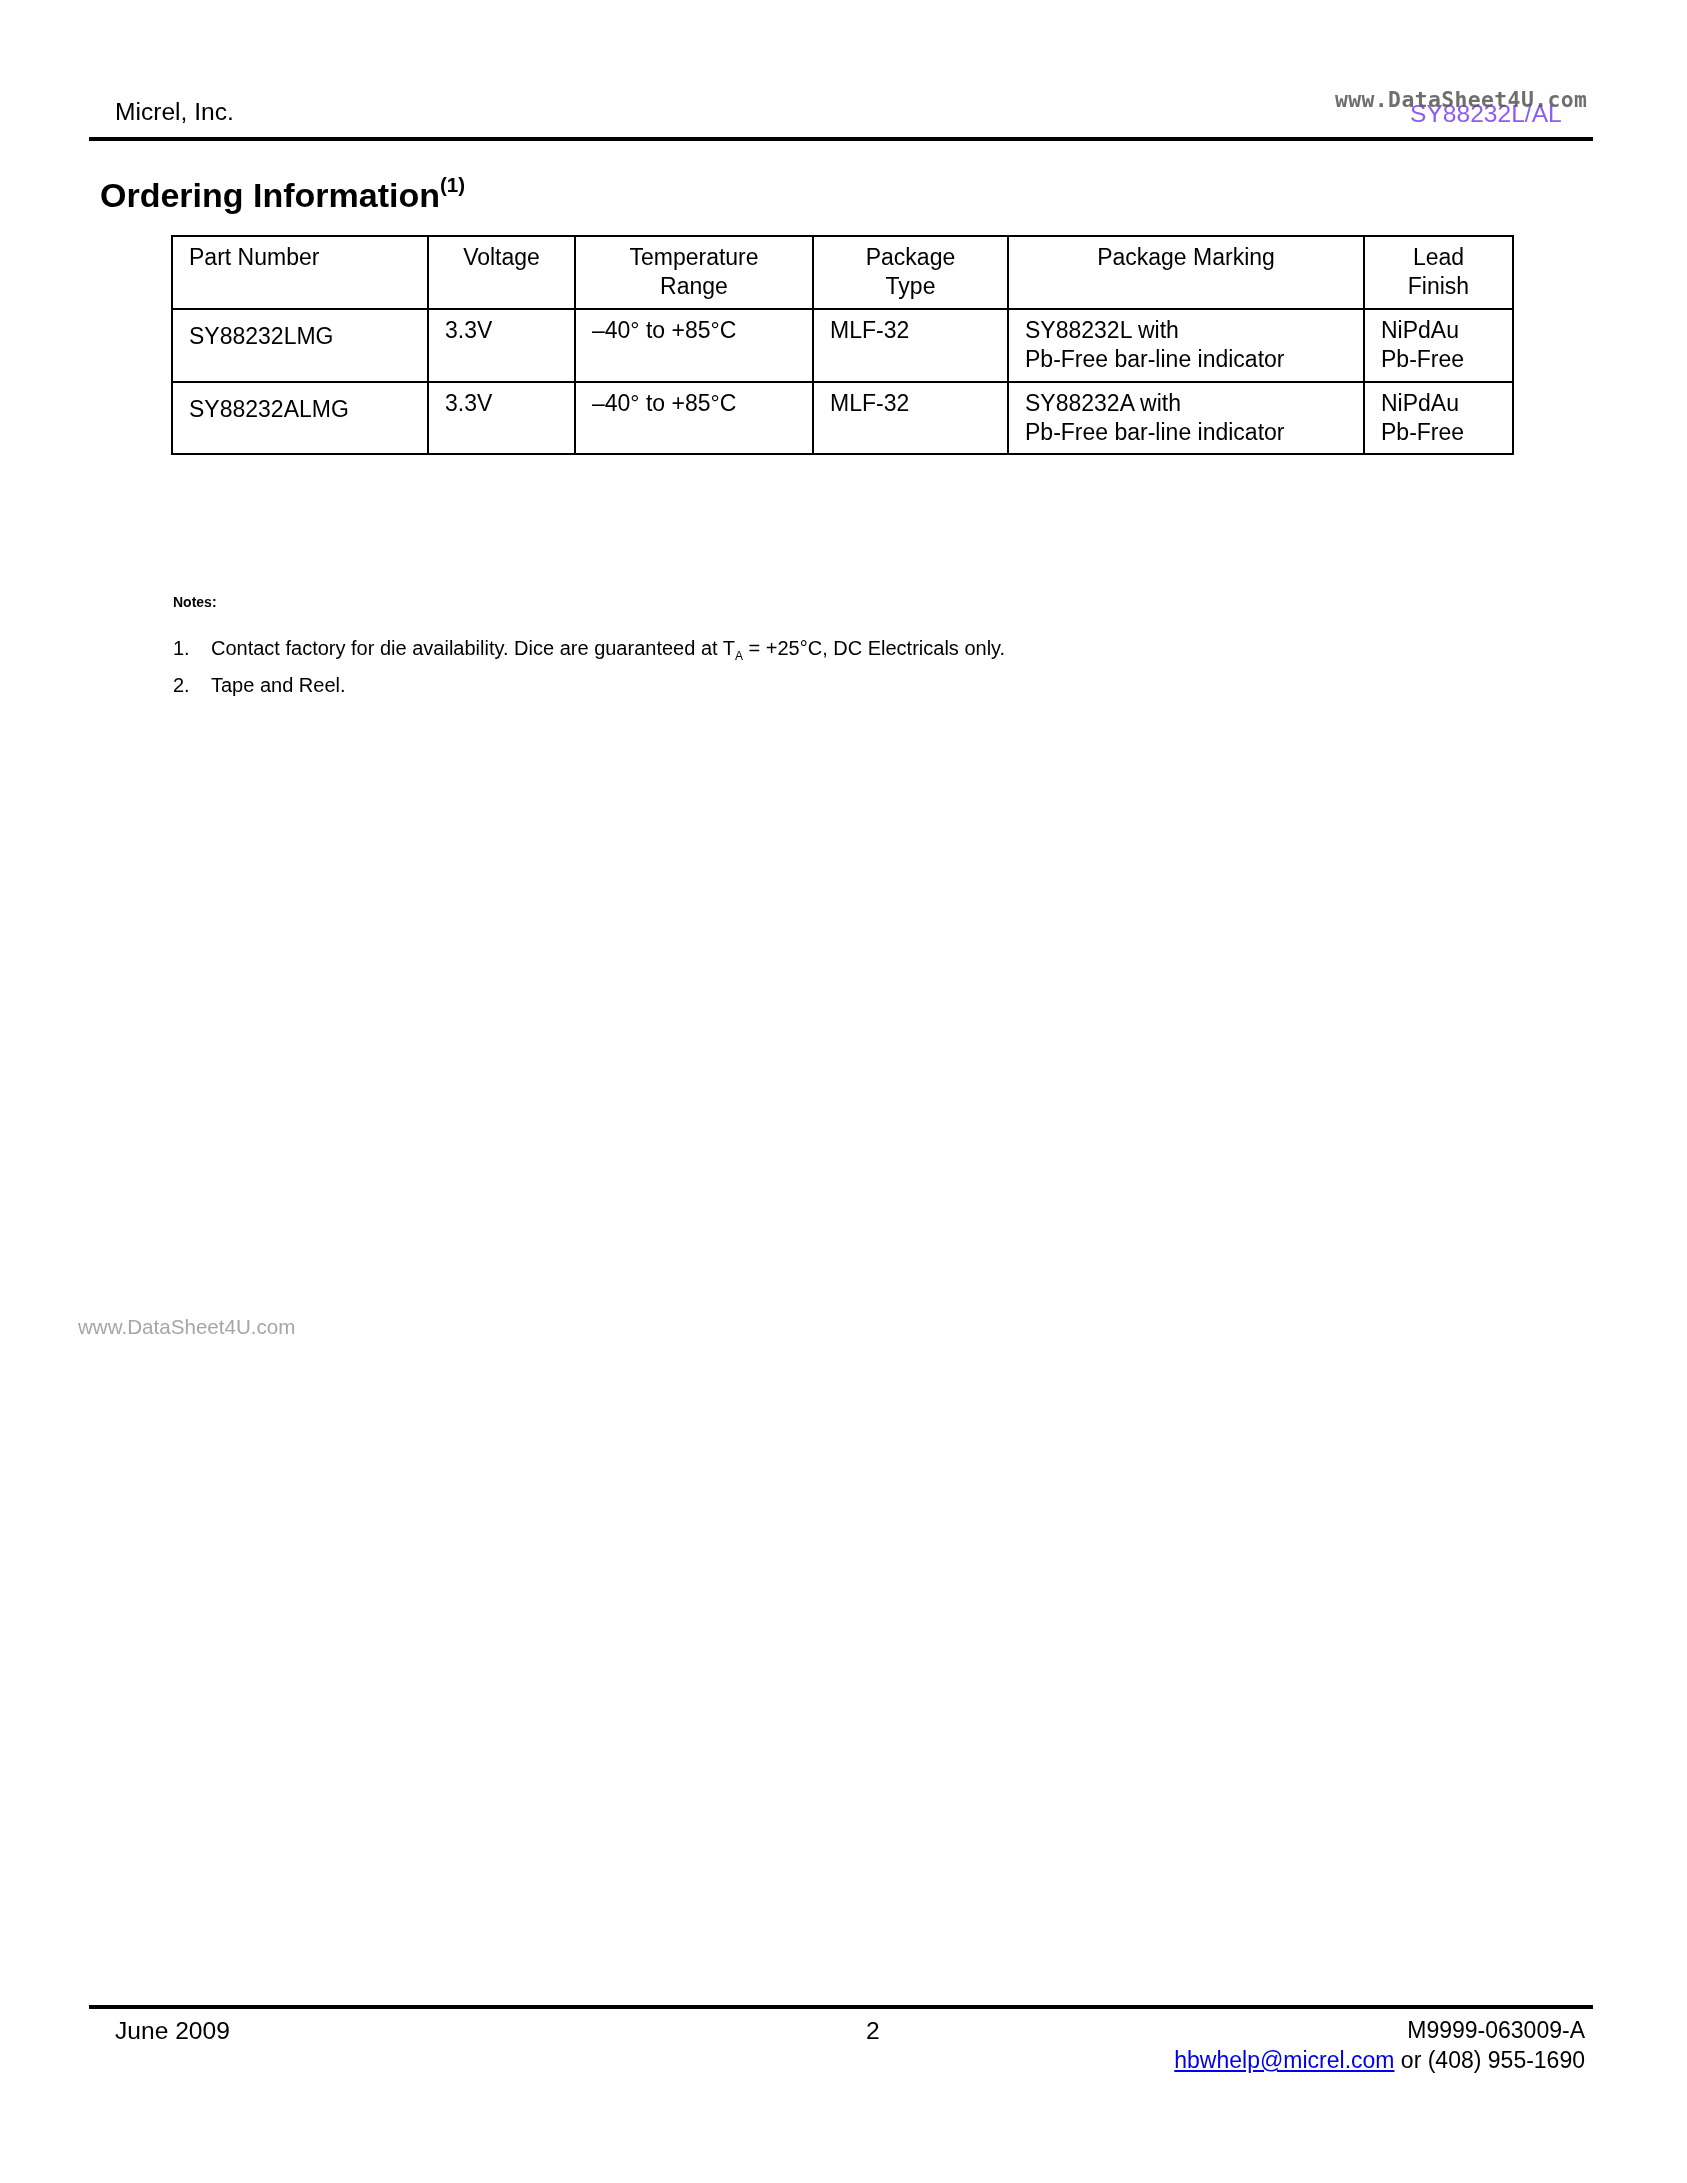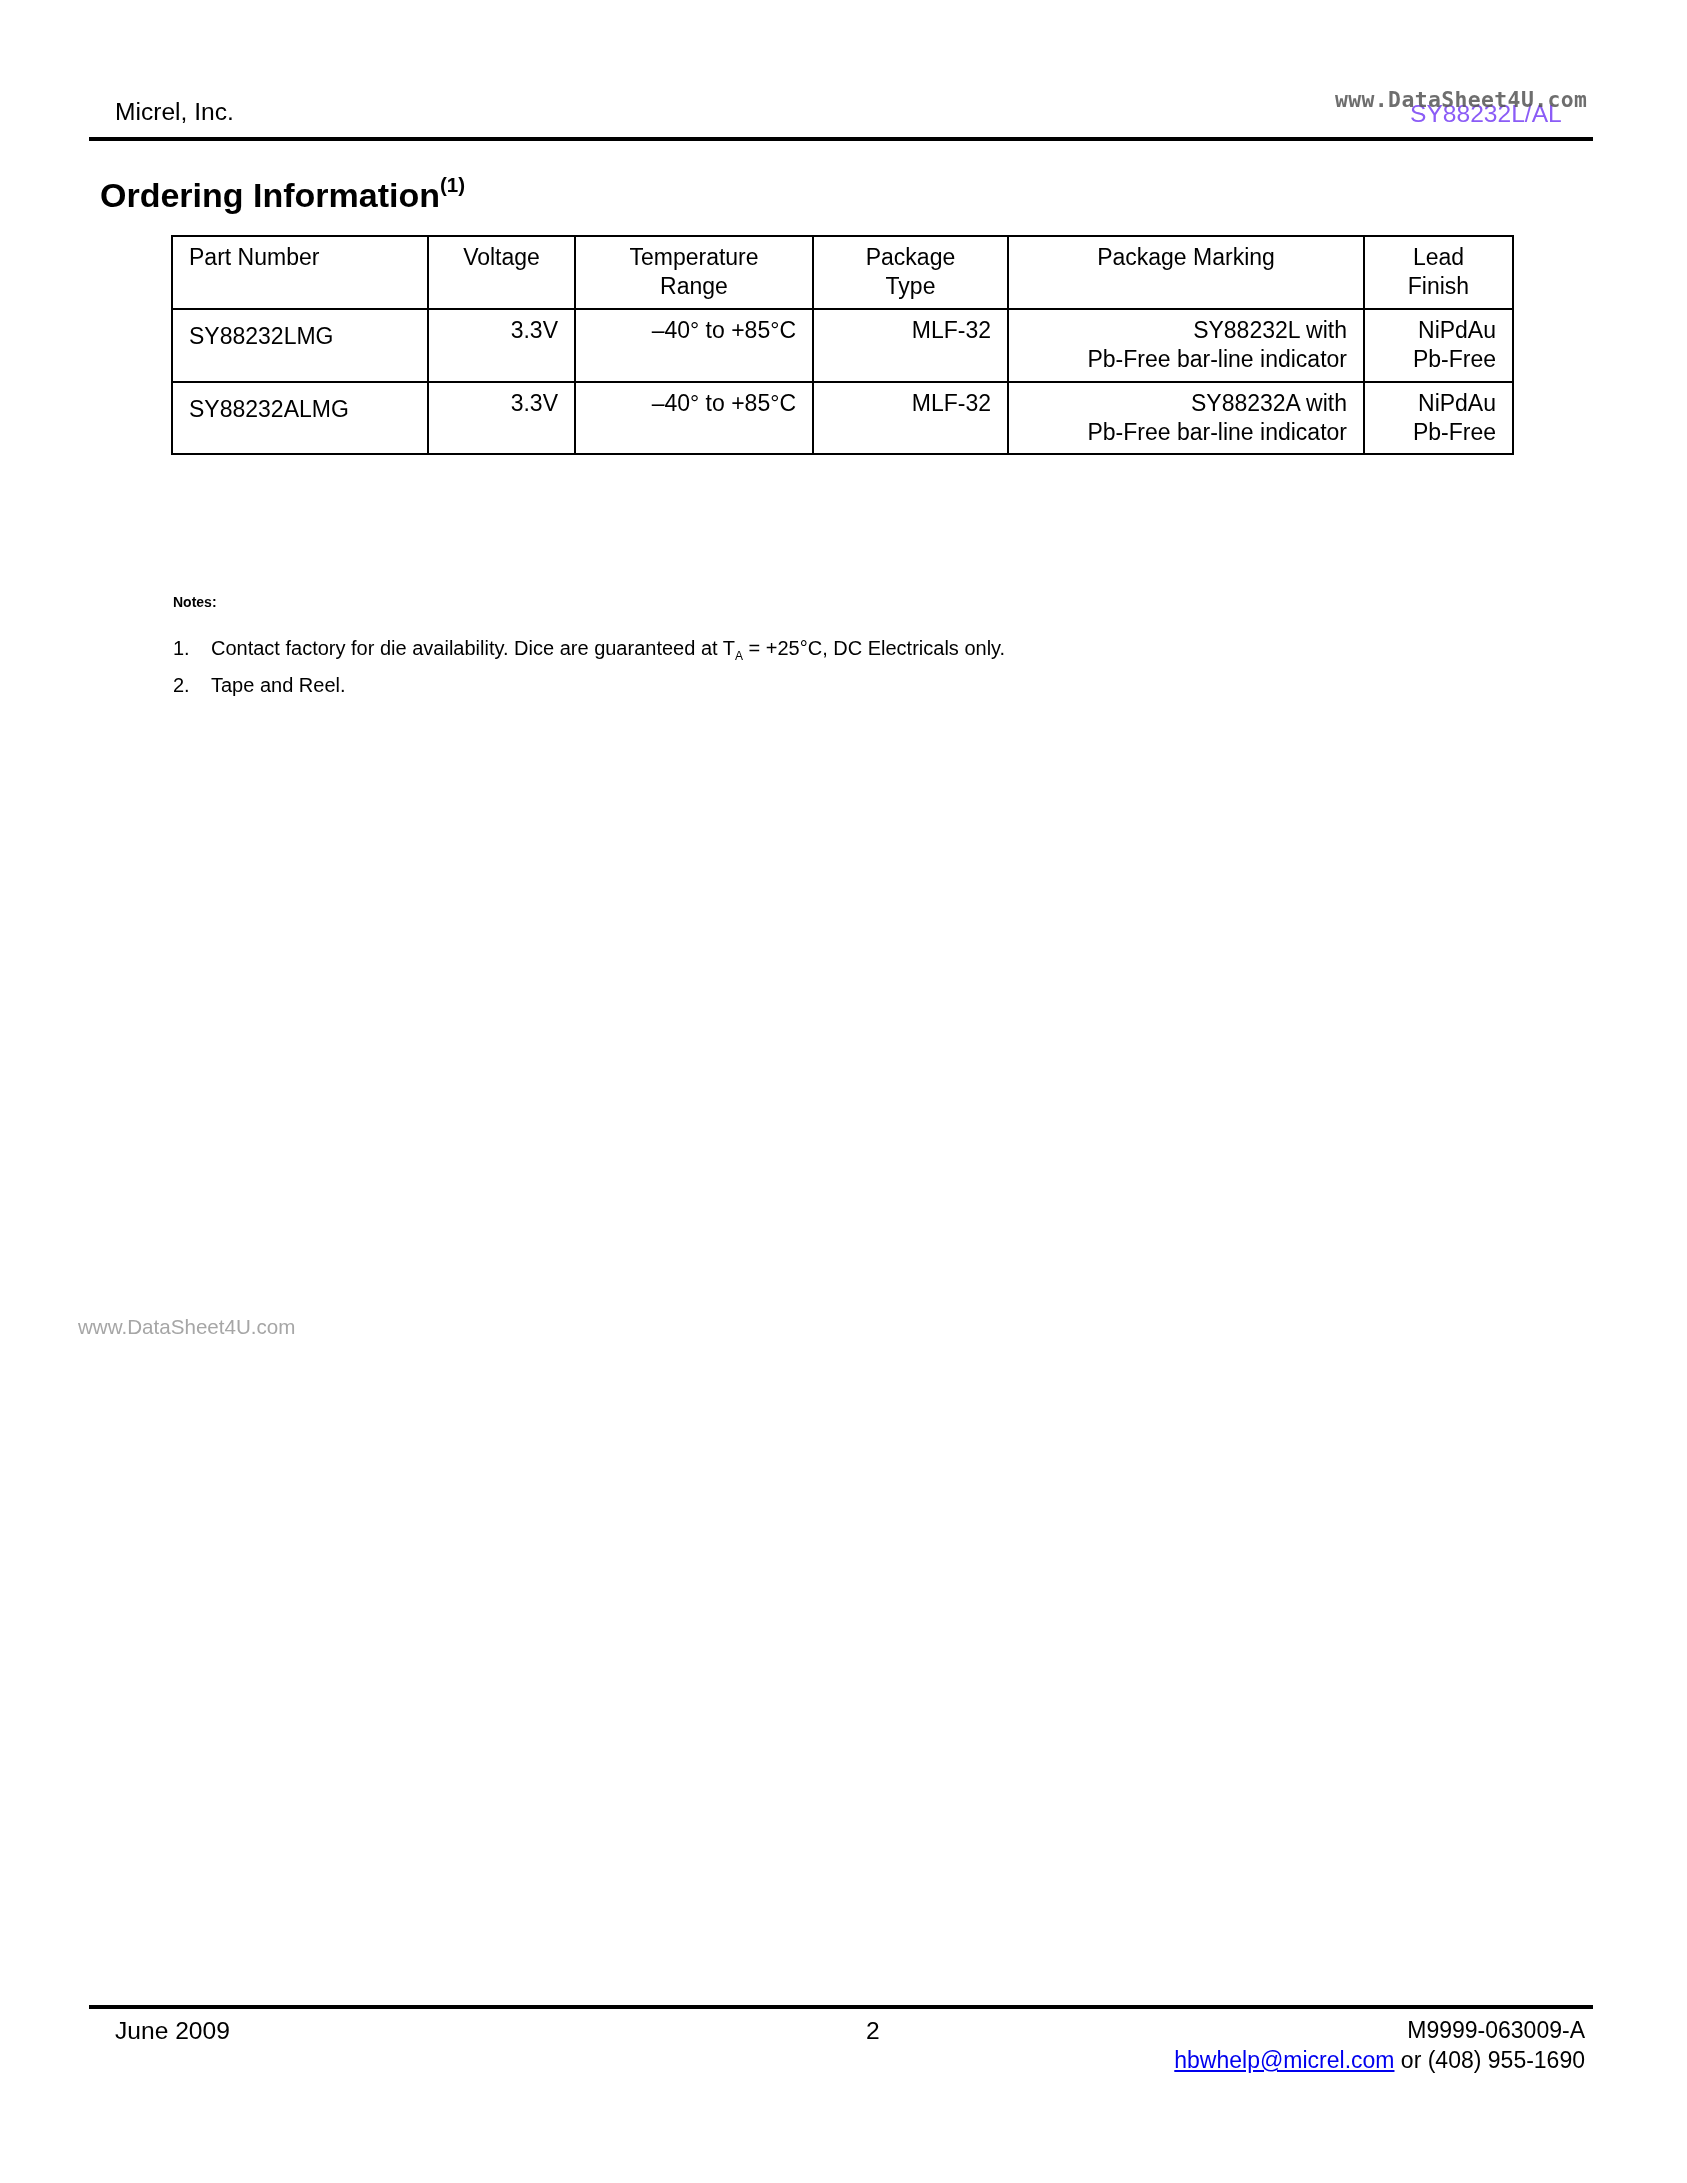--- a/index.html
+++ b/index.html
@@ -12,21 +12,21 @@
   .hdr-part { left: 1410px; top: 100px; font-size: 24.6px; color: #8b5cf6; }
   .hdr-rule { left: 89px; top: 137px; width: 1504px; height: 4px; background: #000; }
   .title { left: 100px; top: 176px; font-size: 34px; font-weight: bold; }
   .title sup { font-size: 20.6px; position: relative; top: -3.2px; }
   table.ord { position: absolute; left: 171px; top: 235px; width: 1343px; border-collapse: collapse;
               table-layout: fixed; }
   table.ord th, table.ord td { border: 2.4px solid #000; font-size: 23px; vertical-align: top; line-height: 29px;
                                padding: 6.4px 16px 6.4px 16px; }
   table.ord th { font-weight: normal; text-align: center; height: 57px; }
   table.ord th.left, table.ord td.left { text-align: left; }
-  table.ord td { text-align: right; height: 56px; }
+  table.ord td { text-align: left; height: 56px; }
   table.ord td sup { font-size: 13.5px; position: relative; top: -2.4px; }
   .notes { left: 173px; top: 594px; font-size: 20px; }
   .notes .nh { font-weight: bold; font-size: 14px; margin-bottom: 27px; }
   .notes .ni { display: flex; margin-bottom: 11px; }
   .notes .num { width: 38px; }
   .notes sub { font-size: 12px; }
   .wm-mid { left: 78px; top: 1315px; font-size: 20.6px; color: #a6a6a6; }
   .ftr-rule { left: 89px; top: 2005px; width: 1504px; height: 4px; background: #000; }
   .ftr-date { left: 115px; top: 2017px; font-size: 24.6px; }
   .ftr-page { left: 866px; top: 2017px; font-size: 24.6px; }

